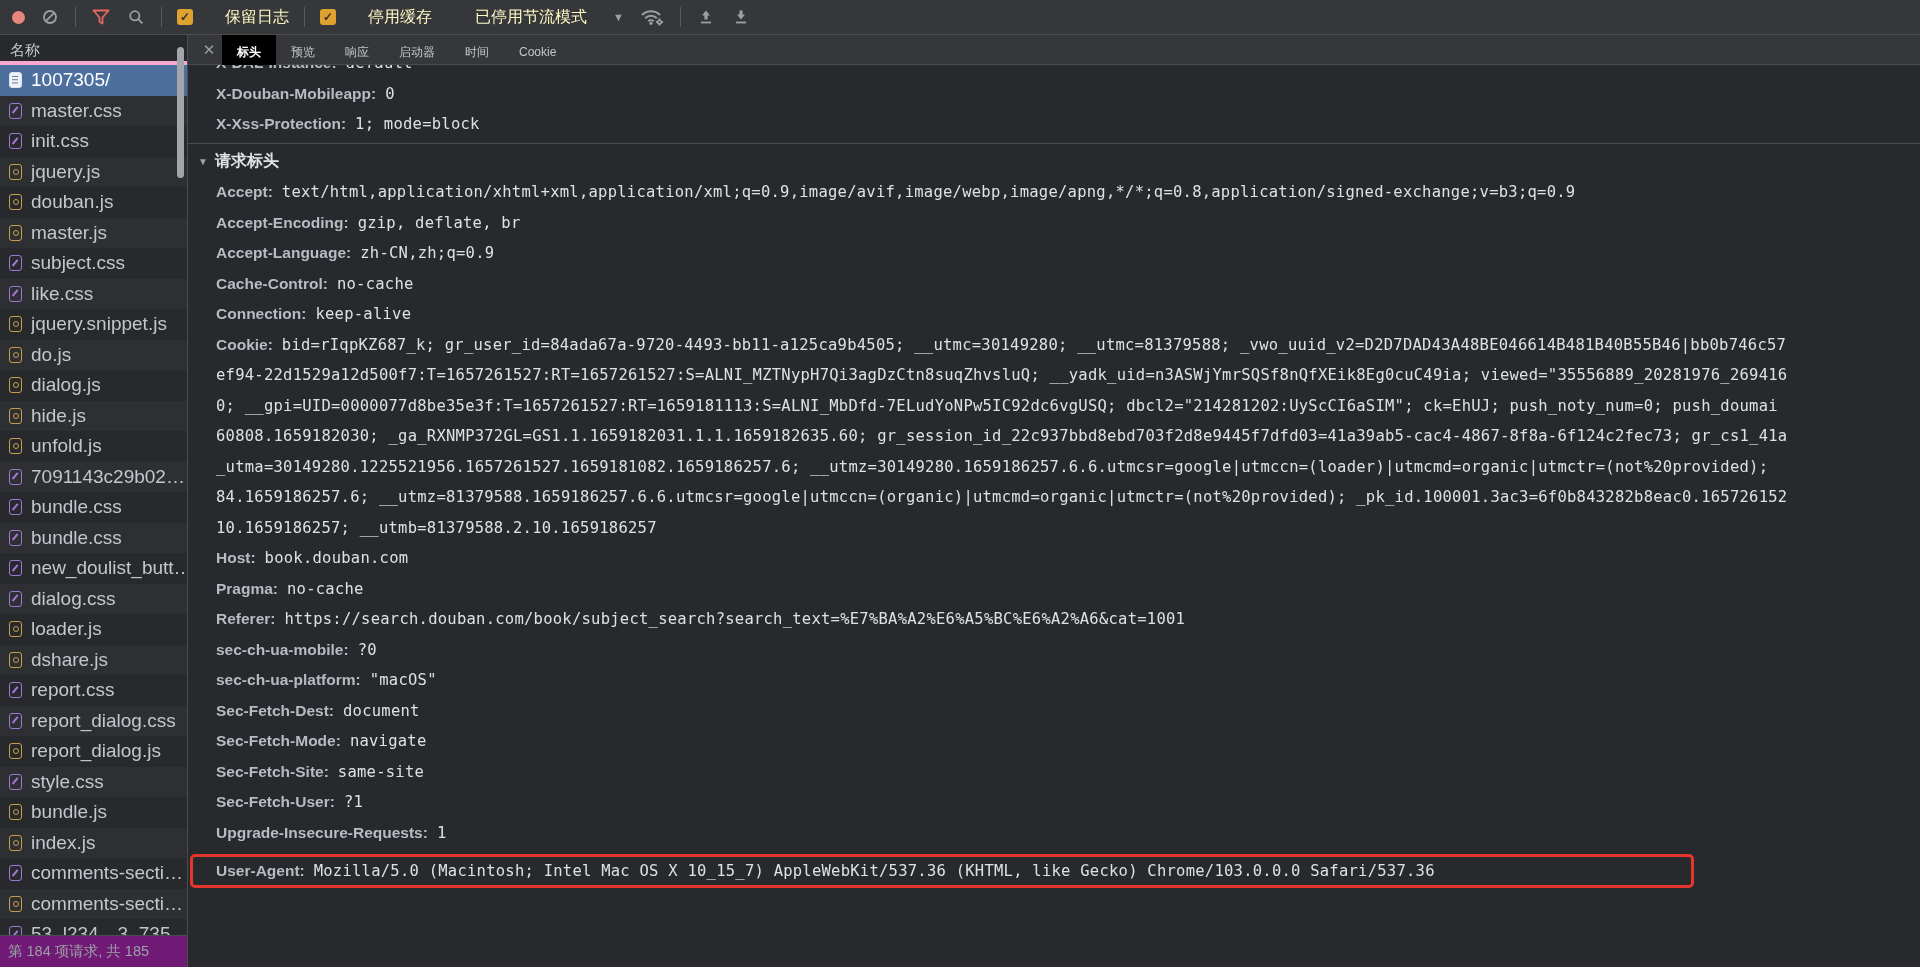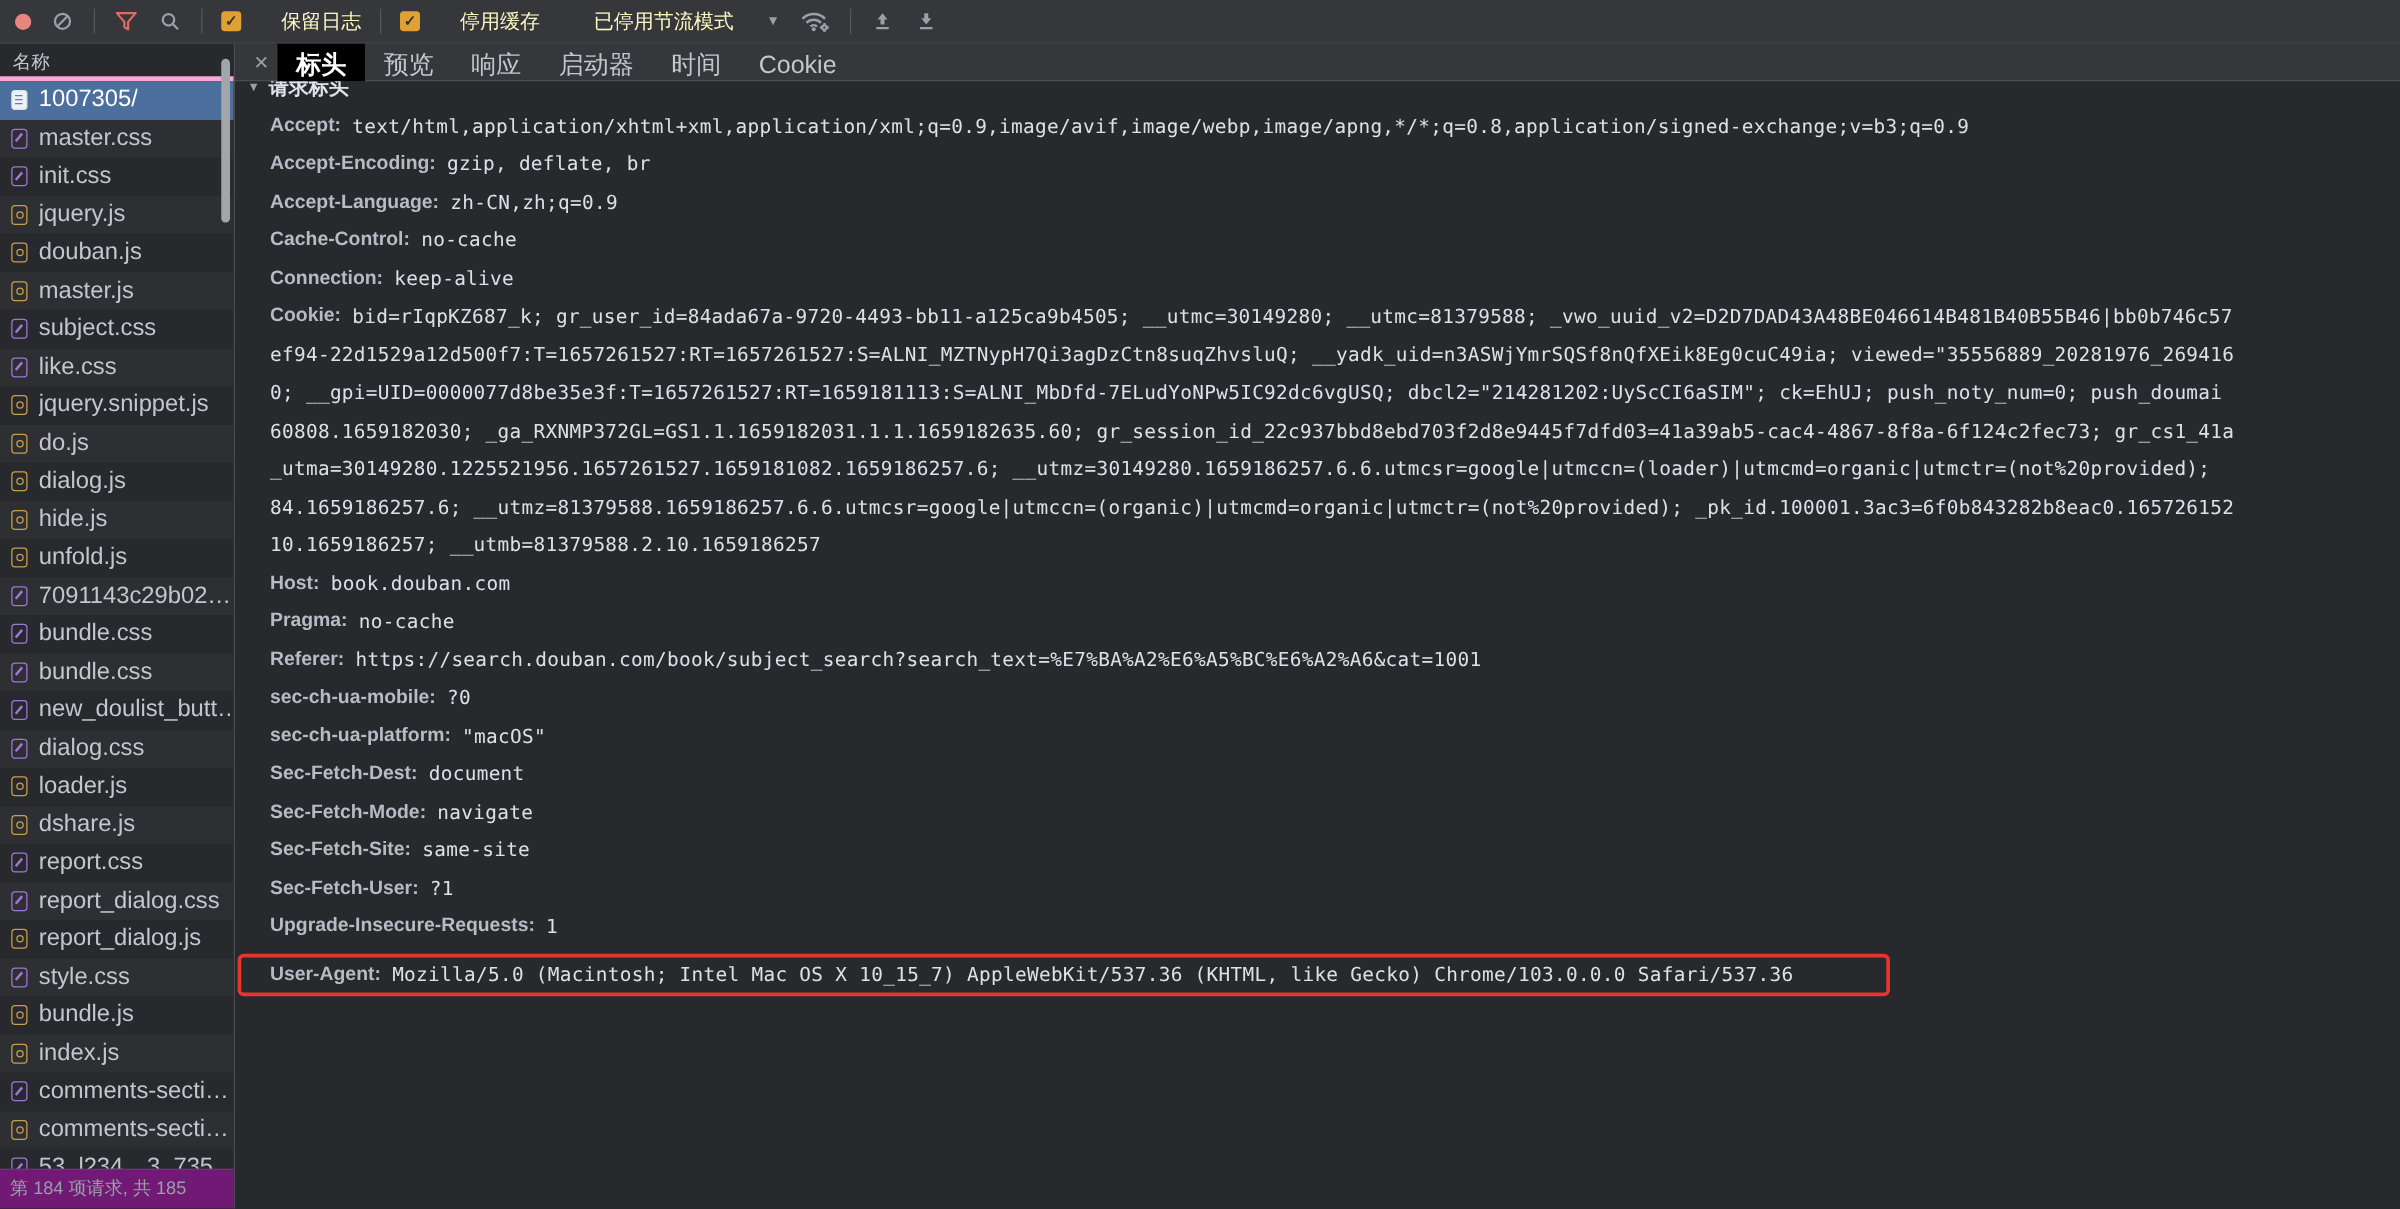--- a/index.html
+++ b/index.html
@@ -49,36 +49,36 @@
     background:#a2a6ab; border-radius:4px; }
   .status-bar { position:absolute; left:0; bottom:0; width:188px; height:32px;
     background:#701a75; border-top:1px solid #4a4c50; color:#9aa0a6; font-size:14.5px;
     line-height:31px; padding-left:8px; white-space:nowrap; overflow:hidden; z-index:5; }
 
   
   .main { flex:1; min-width:0; display:flex; flex-direction:column; background:#27292c; }
   .tab-bar { height:30px; flex:0 0 30px; background:#35373a; border-bottom:1px solid #4a4c50;
     display:flex; align-items:center; padding-left:8px; }
   .tab-close { width:26px; text-align:center; color:#9aa0a6; font-size:15px; }
-  .tab { padding:2px 15px; height:30px; line-height:30px; font-size:20px; color:#c3c7cd; }
+  .tab { padding:2px 15px; height:30px; line-height:30px; font-size:12px; color:#c3c7cd; }
   .tab[data-active="true"] { background:#000000; color:#ffffff; font-weight:bold; }
 
   .main-content { flex:1; overflow:hidden; position:relative; }
   .lines { margin-top:-17px; }
   .hline { display:flex; white-space:pre; height:30.5px; line-height:30.5px; padding-left:28px;
     overflow:hidden; }
   .hname { font-size:15.5px; font-weight:bold; color:#b6bcc4; margin-right:9px; flex:0 0 auto; }
   .hname:empty { margin-right:0; }
   .hval { font-family:"DejaVu Sans Mono", monospace; font-size:15.5px; letter-spacing:0.25px;
     color:#dde1e6; }
   .hdivider { height:1px; background:#4a4c50; margin:3px 0 3px 0; }
   .section-header { display:flex; align-items:center; height:30.5px; padding-left:10px;
     font-size:16px; font-weight:bold; color:#dfe3e8; gap:7px; }
   .tri { color:#9aa0a6; font-size:10px; }
-  .ua-box { margin-top:6px; margin-left:2px; width:1322px; border:3px solid #e5352d;
+  .ua-box { margin-top:6px; margin-left:2px; width:1504px; border:3px solid #e5352d;
     border-radius:5px; }
   .ua-box .hline { height:28px; line-height:28px; padding-left:23px; }
   svg { display:block; }
 </style>
 </head>
 <body>
 
 <div class="app">
 
   <div class="toolbar">
@@ -281,20 +281,35 @@
             <span class="tab">响应</span>
             <span class="tab">启动器</span>
             <span class="tab">时间</span>
             <span class="tab">Cookie</span>
           </div>
       </div>
 
       <div class="main-content">
         <div class="lines">
 
+          <div>
+
+          <div class="hline">
+              <span class="hname">X-DAL-Instance:</span>
+              <span class="hval">default</span>
+            </div>
+              <div class="hline">
+              <span class="hname">X-Douban-Mobileapp:</span>
+              <span class="hval">0</span>
+            </div>
+              <div class="hline">
+              <span class="hname">X-Xss-Protection:</span>
+              <span class="hval">1; mode=block</span>
+            </div>
+            </div>
 
           <div class="hdivider"></div>
 
           <div class="section-header">
             <span class="tri">▼</span>
             <span>请求标头</span>
           </div>
 
           <div>
 

